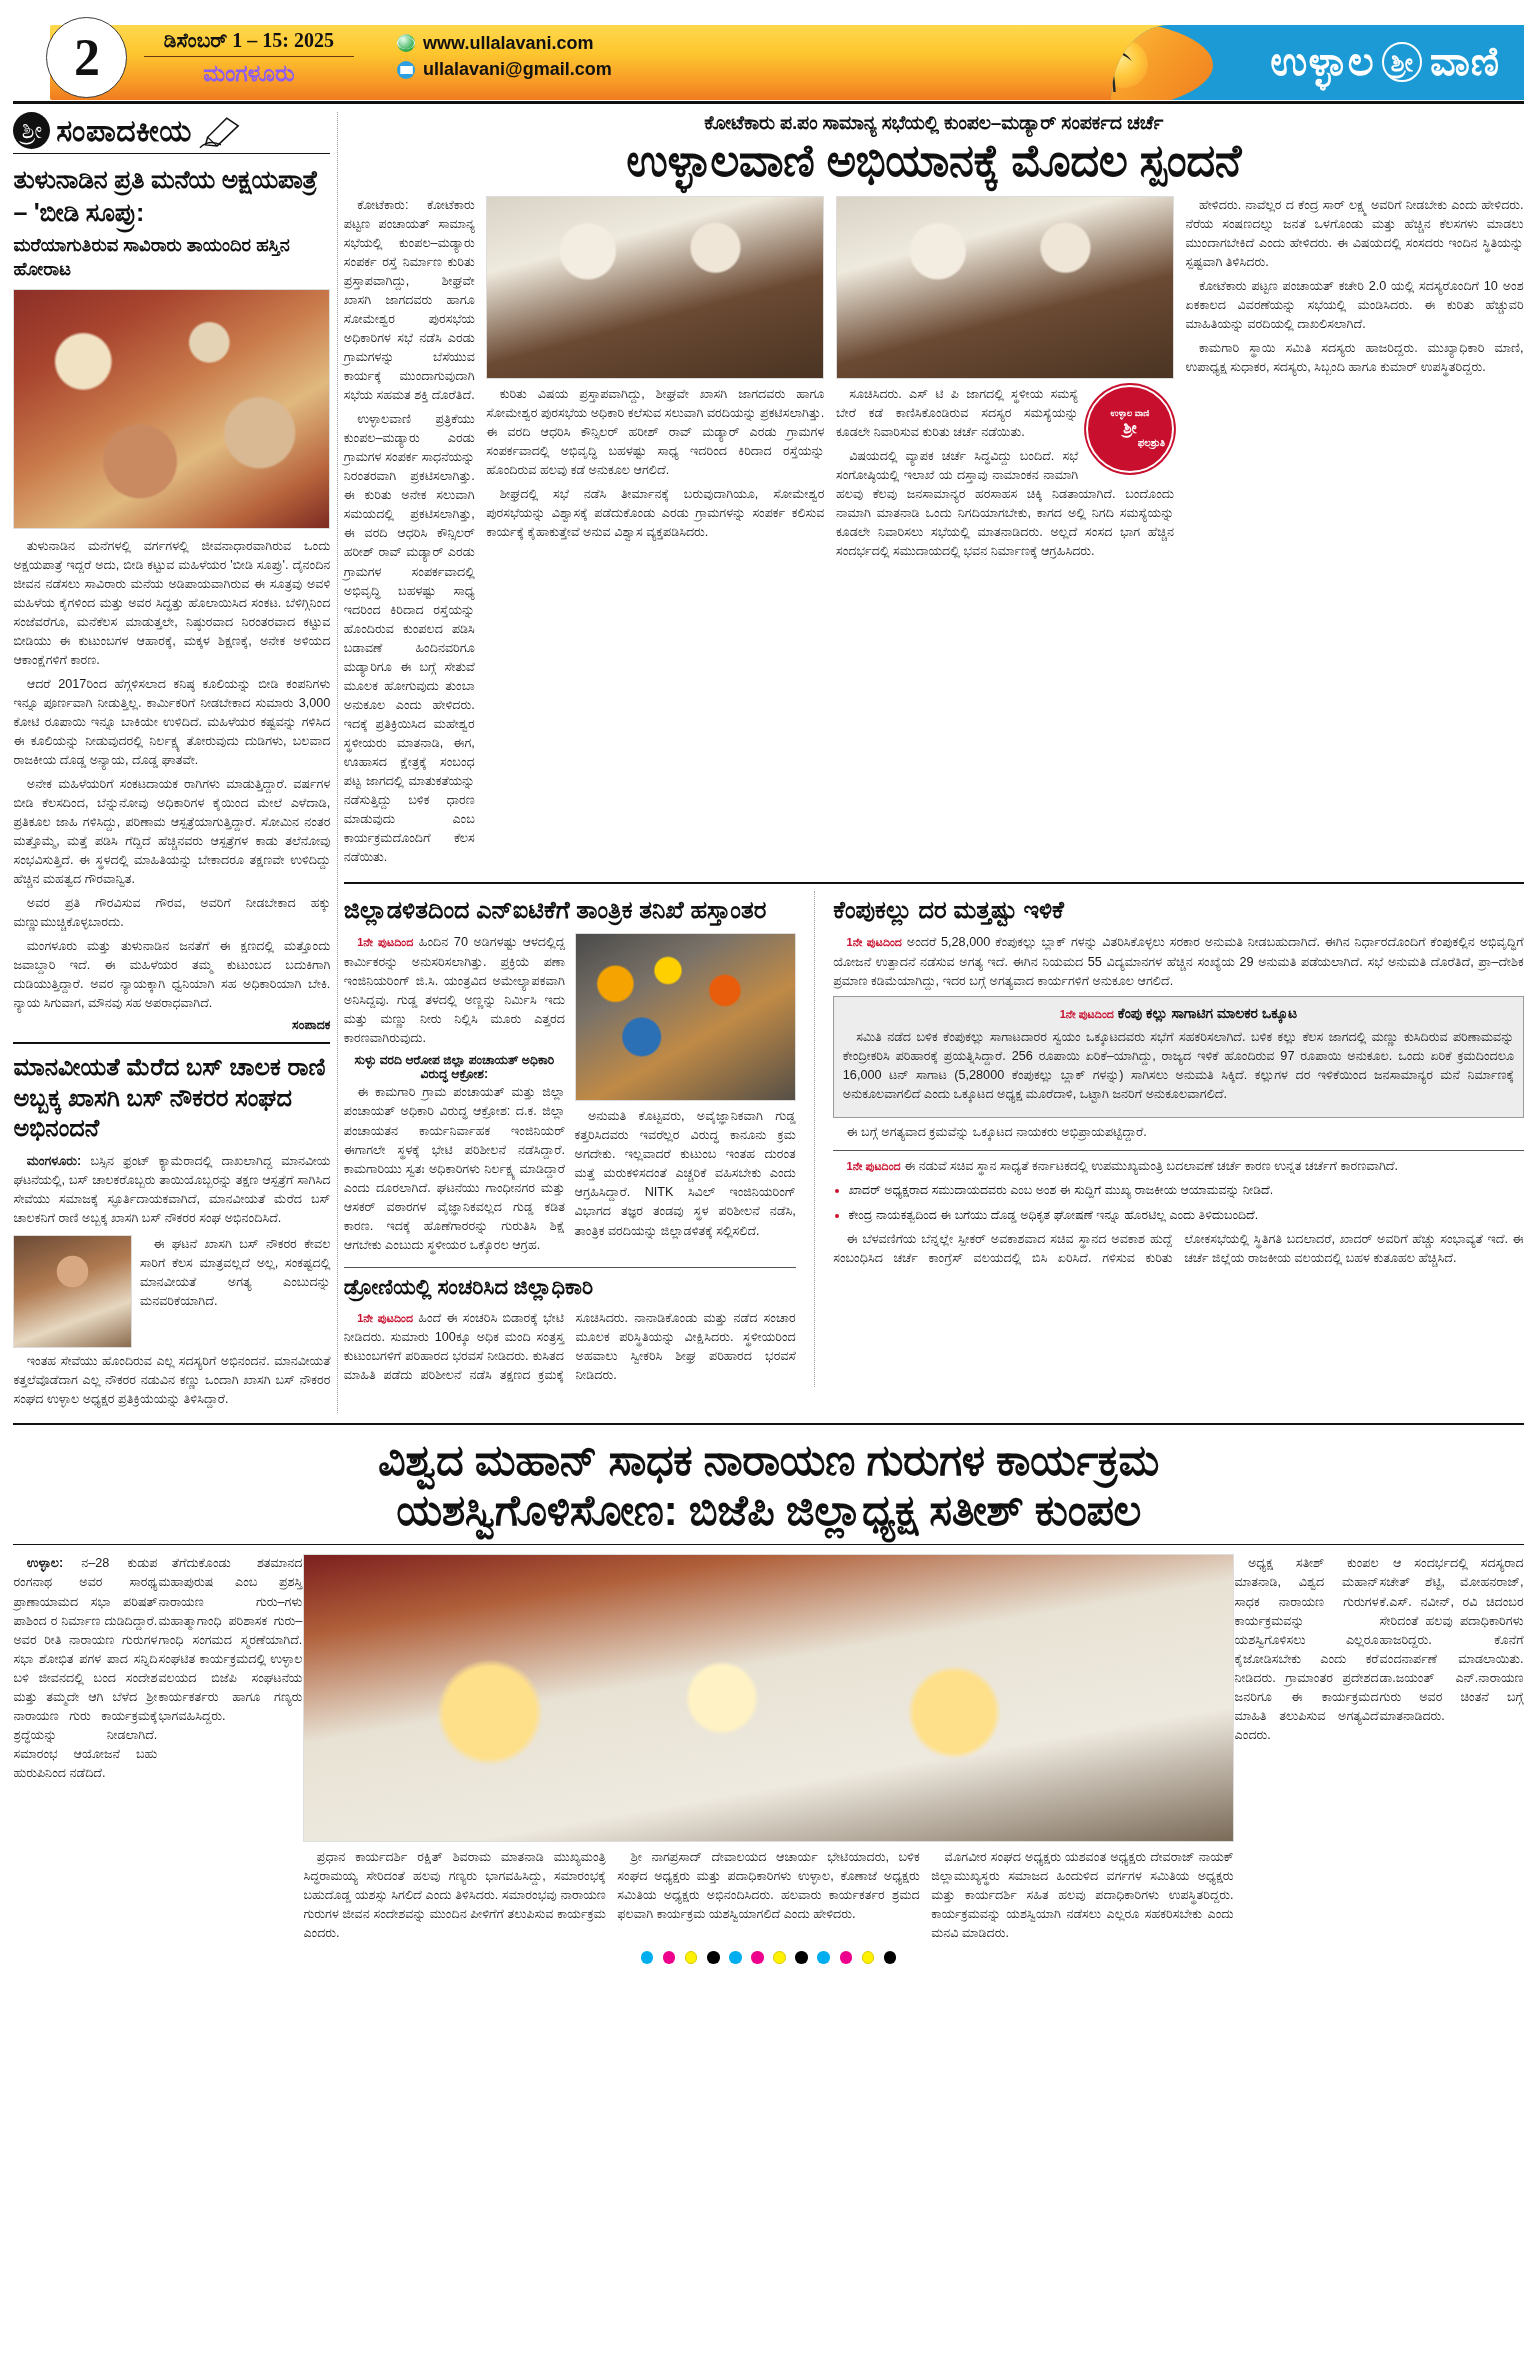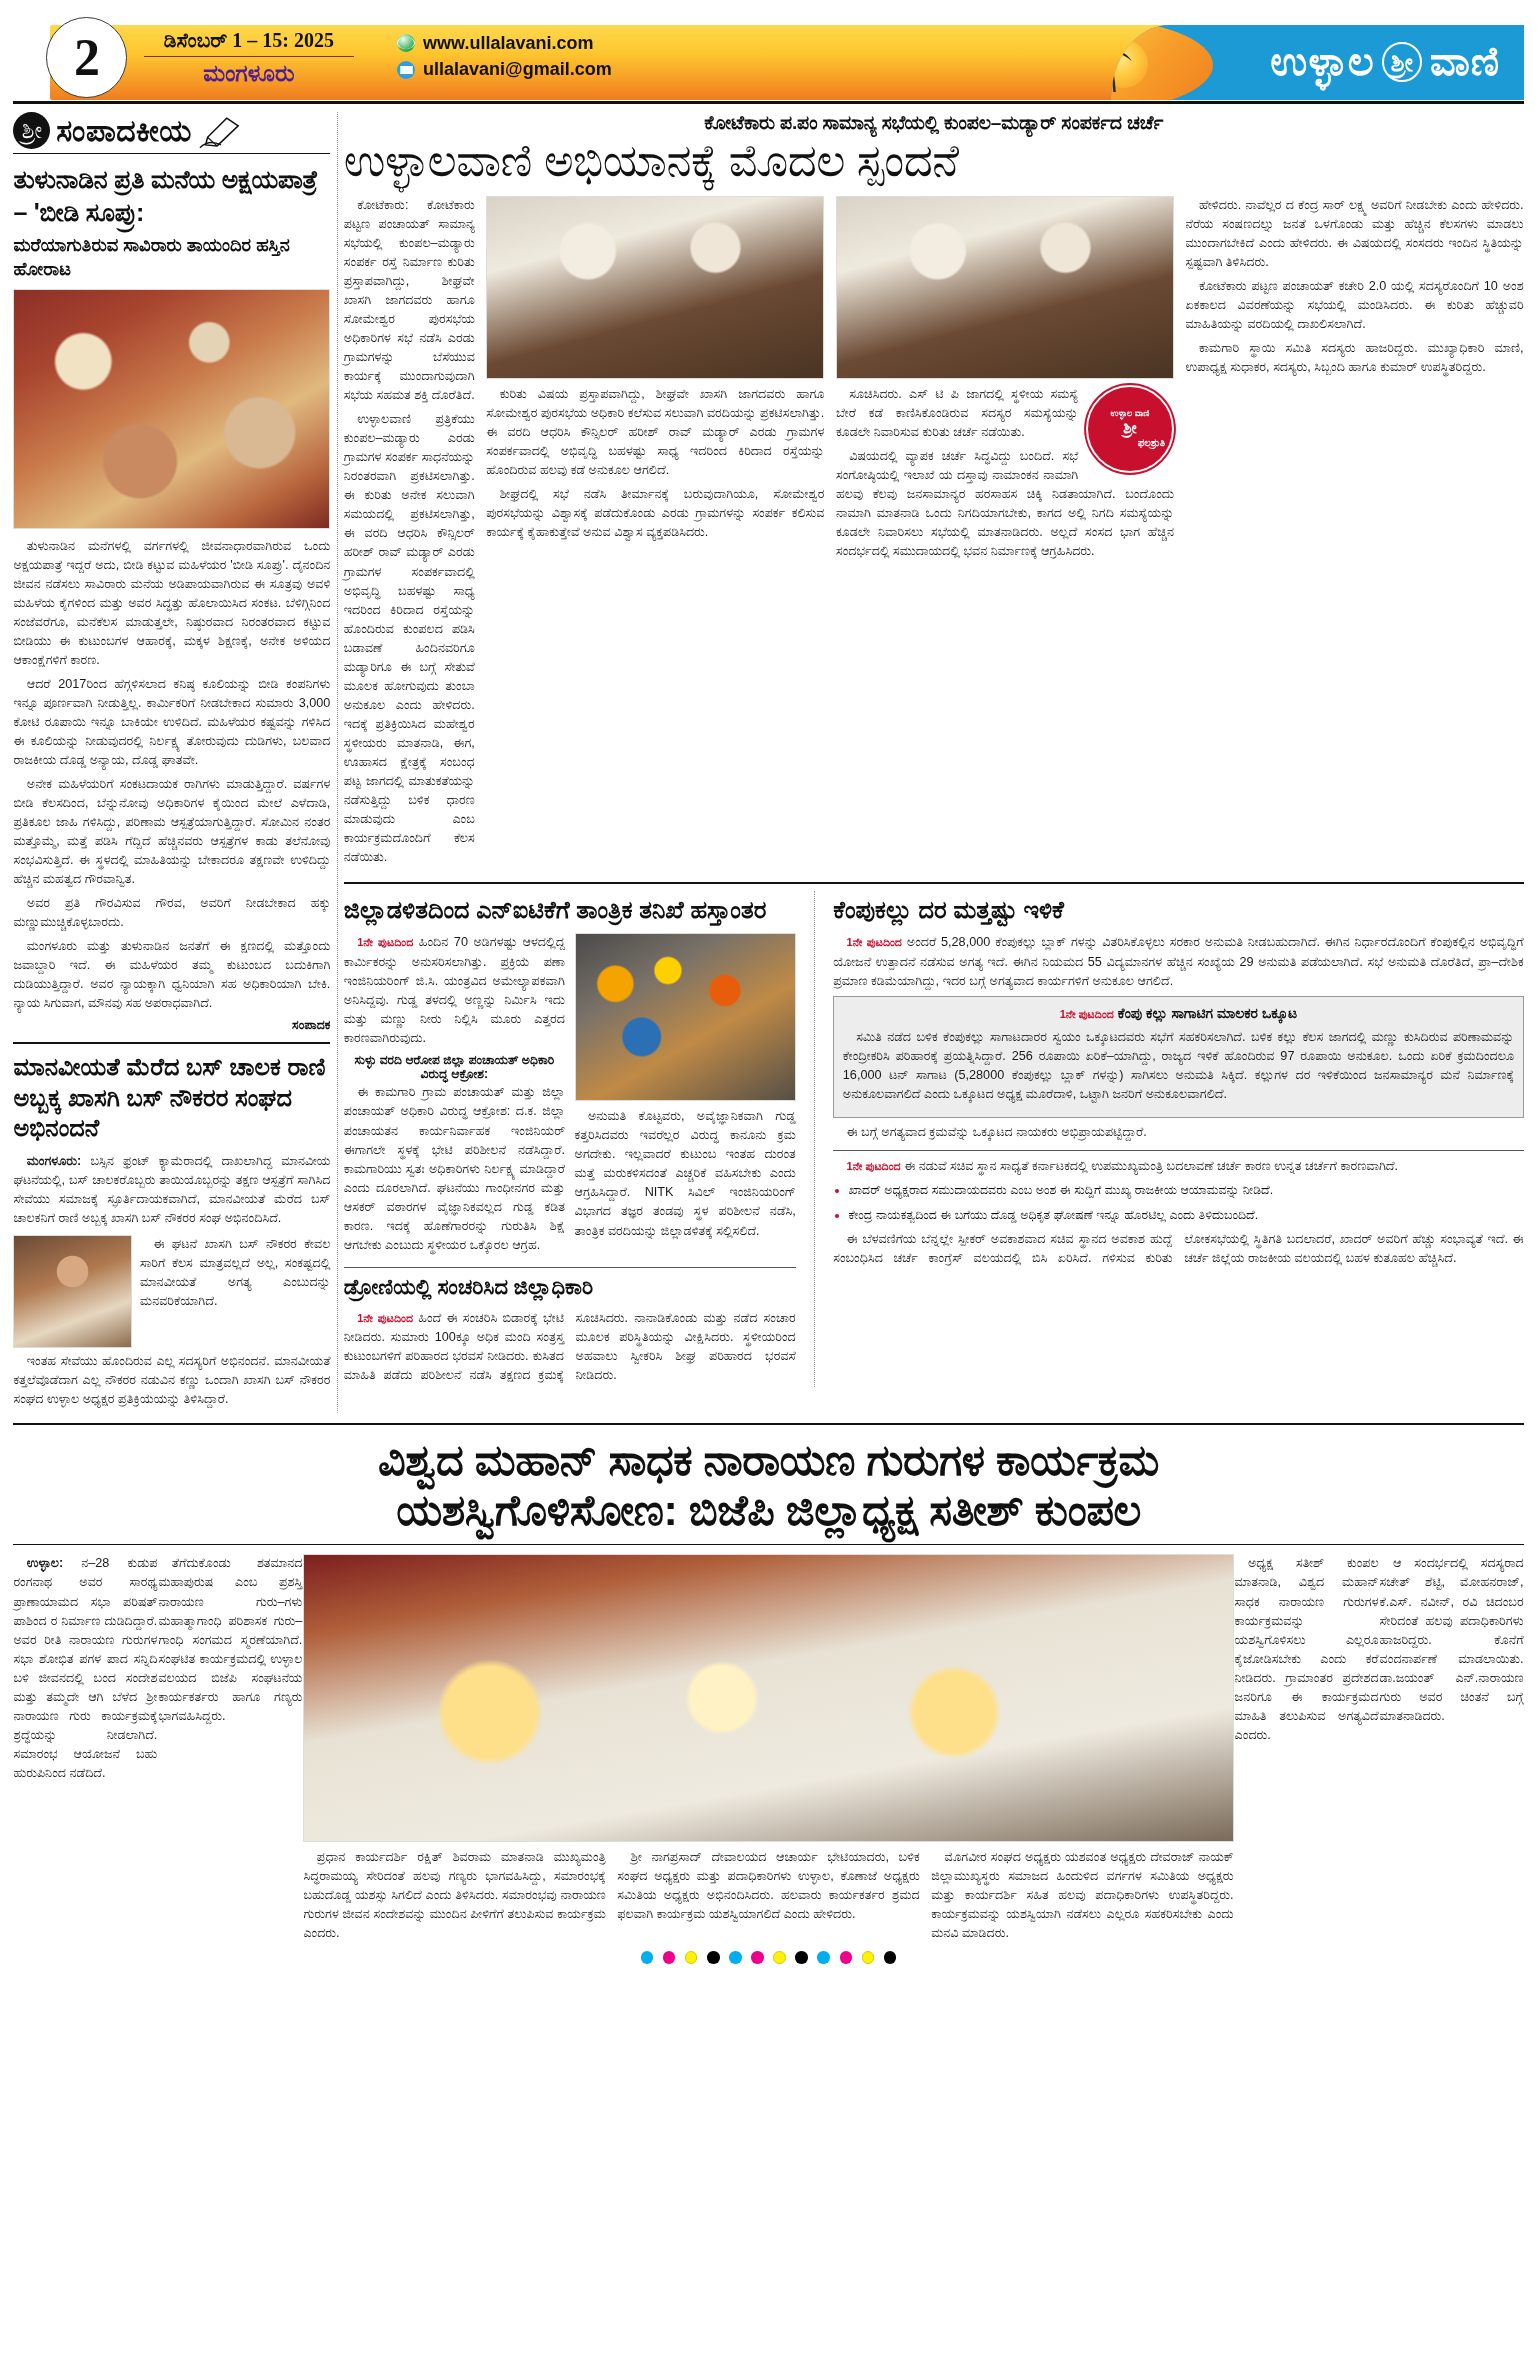--- a/index.html
+++ b/index.html
@@ -51,21 +51,21 @@
     background:#fff; border:1.9px solid #3a3a3a;
     display:flex; align-items:center; justify-content:center;
     font-size:52px; font-weight:bold; color:#111; z-index:4;
     font-family:"Liberation Serif", serif;
   }
   .mh-date-col {
     position:absolute; left:125px; top:17.3px; width:221px; text-align:center; z-index:3;
   }
   .mh-date { font-size:20px; font-weight:bold; color:#111; font-family:"Liberation Serif", serif; }
   .mh-rule { height:1.9px; background:#6a3a12; margin:3.8px 5.8px 2.9px 5.8px; }
-  .mh-city { font-size:23px; font-weight:bold; color:#4c1d95; }
+  .mh-city { font-size:23px; font-weight:bold; color:#8b5cf6; }
   .mh-contact { position:absolute; left:384px; top:21px; z-index:3; }
   .mh-contact .row { display:flex; align-items:center; gap:7.7px; margin-bottom:5.8px; }
   .mh-contact .txt { font-size:18px; font-weight:bold; color:#111; }
   .ico { width:18px; height:18px; border-radius:50%; display:inline-block; flex:none; }
   .ico-globe { background:radial-gradient(circle at 35% 30%, #e8fff0, #2aa84a 70%); position:relative; }
   .ico-globe:after{ content:""; position:absolute; inset:2.9px 0; border-left:1px solid #fff; border-right:1px solid #fff; border-radius:50%; }
   .ico-mail { background:#2b9fe0; position:relative; }
   .ico-mail:after{ content:""; position:absolute; left:2.9px; top:4.8px; width:12.5px; height:8.6px; background:#fff;
      clip-path:polygon(0 0,100% 0,100% 100%,0 100%); }
   .top-rule { height:2.9px; background:#111; margin:1.9px 0 7.7px 0; }
@@ -122,21 +122,21 @@
   .divider { height:1.9px; background:#111; margin:9.6px 0 7.7px; }
   .thin-div { height:1px; background:#555; margin:7.7px 0 5.8px; }
 
   .sec-headline { font-size:24px; font-weight:bold; line-height:1.28; margin:3.8px 0 7.7px; }
   .sec-headline.sm { font-size:21px; }
 
   
   .col-main { flex:1 1 auto; }
   .kicker { font-size:19px; font-weight:bold; text-align:center; margin-bottom:1.9px; letter-spacing:-0.2px; }
   .mega-headline {
-    font-size:45px; font-weight:normal; line-height:1.12; margin:1.9px 0 9.6px;
+    font-size:45px; font-weight:bold; text-align:center; line-height:1.12; margin:1.9px 0 9.6px;
     letter-spacing:-0.5px;
   }
   .story-grid { display:flex; gap:11.5px; }
   .scol { flex:1; min-width:0; }
   .scol.narrow { flex:0 0 131px; }
   .lead-in { font-weight:bold; }
 
   .seal {
     width:88px; height:88px; border-radius:50%;
     background:#c8102e; color:#fff; display:flex; flex-direction:column;

